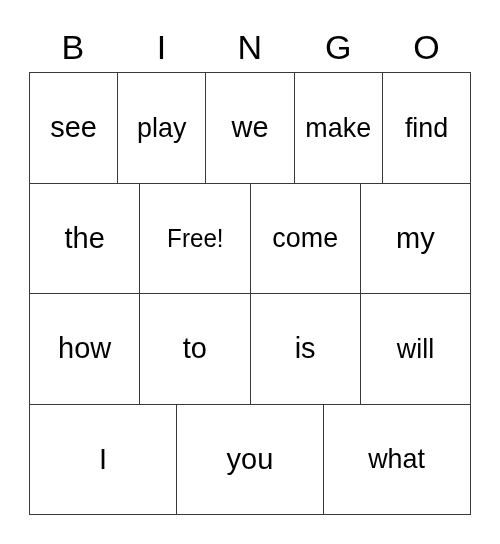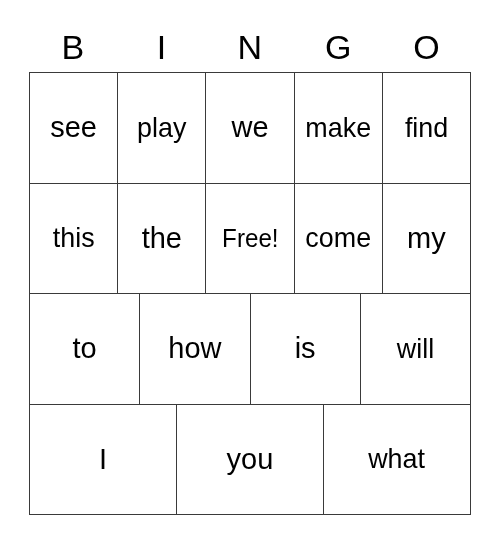--- a/index.html
+++ b/index.html
@@ -114,43 +114,40 @@
       <div class="cell len4">
           <span class="cell-text">make</span>
         </div>
       <div class="cell len4">
           <span class="cell-text">find</span>
         </div>
     </div>
 
 
     <div class="grid-row">
-      <div class="cell len4">
-          <span class="cell-text">this</span>
-        </div>
       <div class="cell">
           <span class="cell-text">the</span>
         </div>
       <div class="cell len5">
           <span class="cell-text">Free!</span>
         </div>
       <div class="cell len4">
           <span class="cell-text">come</span>
         </div>
       <div class="cell">
           <span class="cell-text">my</span>
         </div>
     </div>
 
     <div class="grid-row">
       <div class="cell">
-          <span class="cell-text">to</span>
+          <span class="cell-text">how</span>
         </div>
       <div class="cell">
-          <span class="cell-text">how</span>
+          <span class="cell-text">to</span>
         </div>
       <div class="cell">
           <span class="cell-text">is</span>
         </div>
       <div class="cell len4">
           <span class="cell-text">will</span>
         </div>
     </div>
 
     <div class="grid-row">

